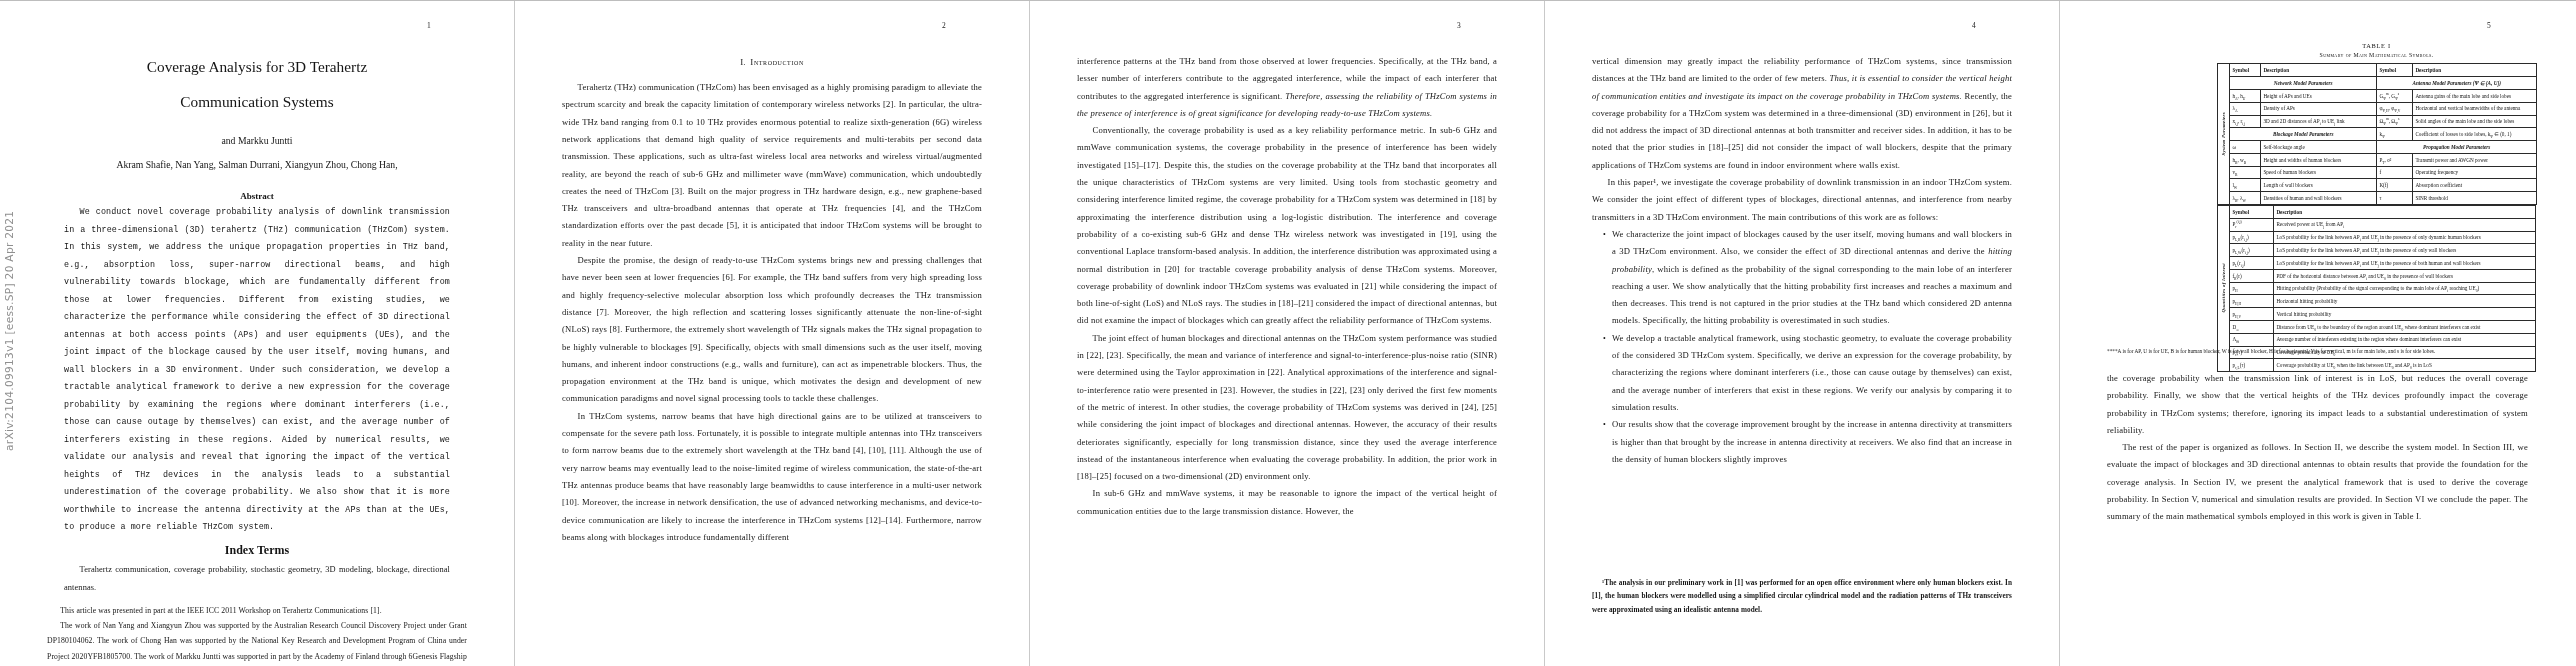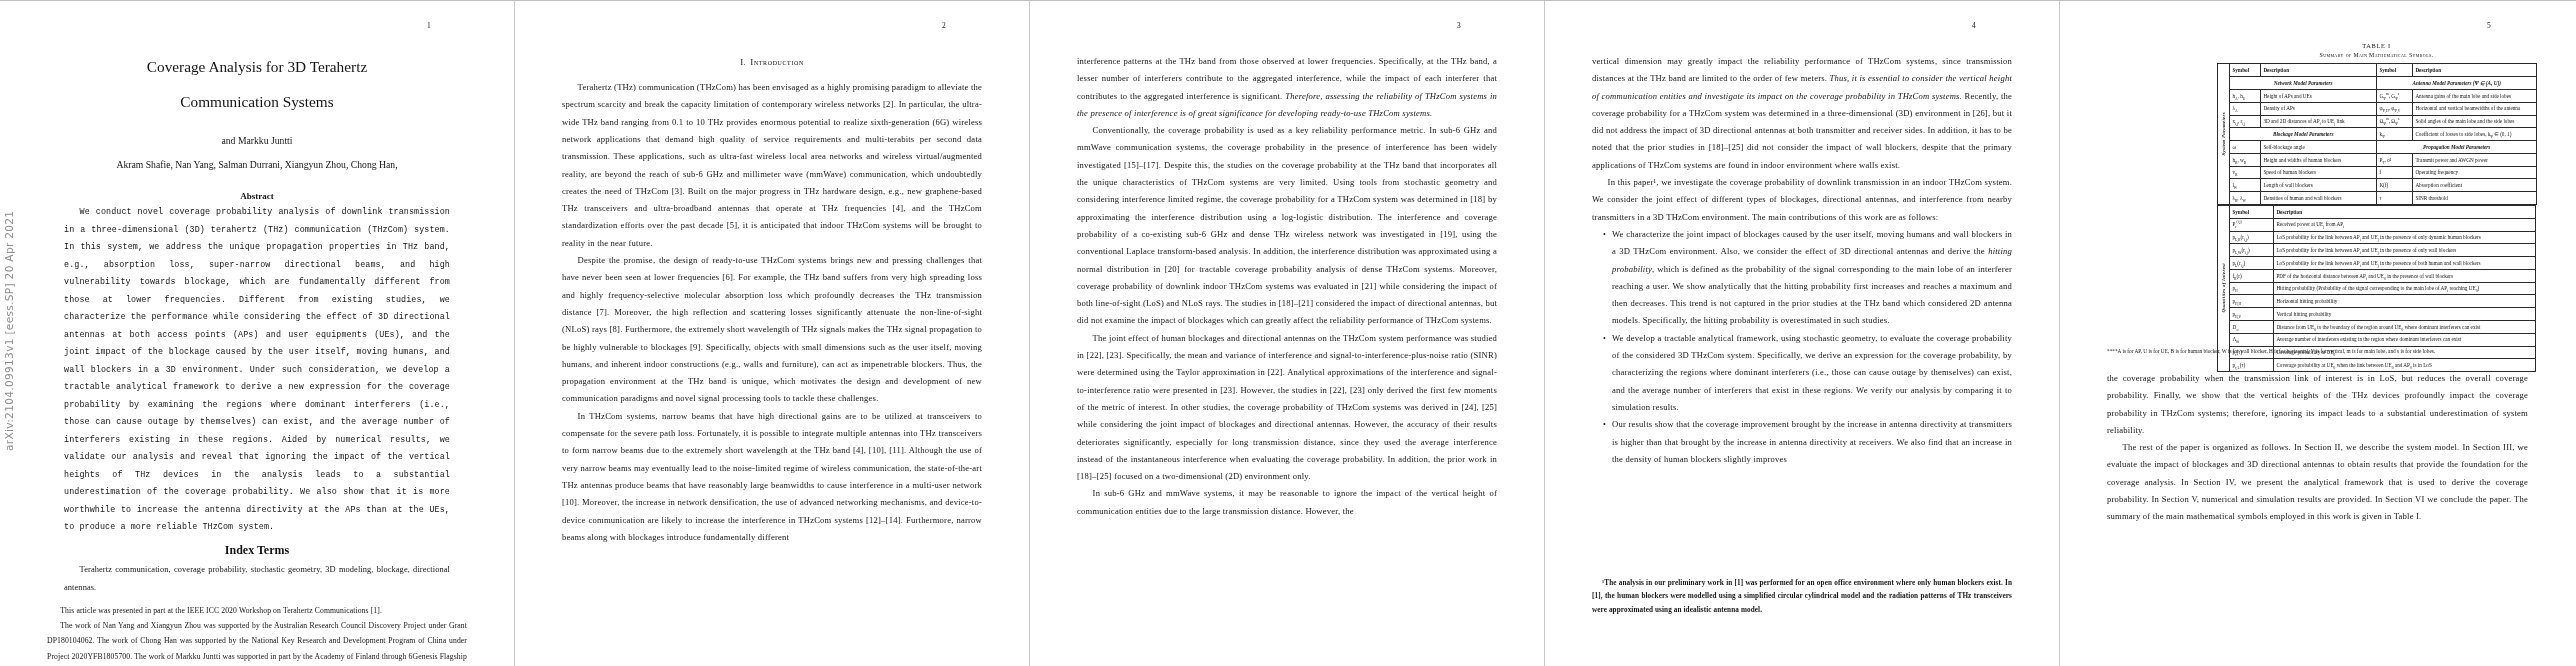--- a/index.html
+++ b/index.html
@@ -71,21 +71,21 @@
     </div>
     <div class="authors">
       <div>and Markku Juntti</div>
       <div>Akram Shafie, Nan Yang, Salman Durrani, Xiangyun Zhou, Chong Han,</div>
     </div>
     <div class="abs-head">Abstract</div>
     <div class="abs-body">We conduct novel coverage probability analysis of downlink transmission in a three-dimensional (3D) terahertz (THz) communication (THzCom) system. In this system, we address the unique propagation properties in THz band, e.g., absorption loss, super-narrow directional beams, and high vulnerability towards blockage, which are fundamentally different from those at lower frequencies. Different from existing studies, we characterize the performance while considering the effect of 3D directional antennas at both access points (APs) and user equipments (UEs), and the joint impact of the blockage caused by the user itself, moving humans, and wall blockers in a 3D environment. Under such consideration, we develop a tractable analytical framework to derive a new expression for the coverage probability by examining the regions where dominant interferers (i.e., those can cause outage by themselves) can exist, and the average number of interferers existing in these regions. Aided by numerical results, we validate our analysis and reveal that ignoring the impact of the vertical heights of THz devices in the analysis leads to a substantial underestimation of the coverage probability. We also show that it is more worthwhile to increase the antenna directivity at the APs than at the UEs, to produce a more reliable THzCom system.</div>
     <div class="it-head">Index Terms</div>
     <div class="it-body">Terahertz communication, coverage probability, stochastic geometry, 3D modeling, blockage, directional antennas.</div>
     <div class="fnotes">
-      <p>This article was presented in part at the IEEE ICC 2020 Workshop on Terahertz Communications [1].</p>
+      <p>This article was presented in part at the IEEE ICC 2011 Workshop on Terahertz Communications [1].</p>
       <p>The work of Nan Yang and Xiangyun Zhou was supported by the Australian Research Council Discovery Project under Grant DP180104062. The work of Chong Han was supported by the National Key Research and Development Program of China under Project 2020YFB1805700. The work of Markku Juntti was supported in part by the Academy of Finland through 6Genesis Flagship under Grant 318927.</p>
       <p>A. Shafie, N. Yang, S. Durrani, and X. Zhou are with the School of Engineering, The Australian National University, Canberra, ACT 2600, Australia (Emails: {akram.shafie, nan.yang, salman.durrani, xiangyun.zhou}@anu.edu.au).</p>
       <p>M. Juntti is with the Centre for Wireless Communications, University of Oulu, Oulu 90014, Finland (Email: markku.juntti@oulu.fi).</p>
     </div>
   </div>
 
   <div class="page">
     <div class="pagenum">2</div>
     <div class="content p2">
       <div class="sec-head">

